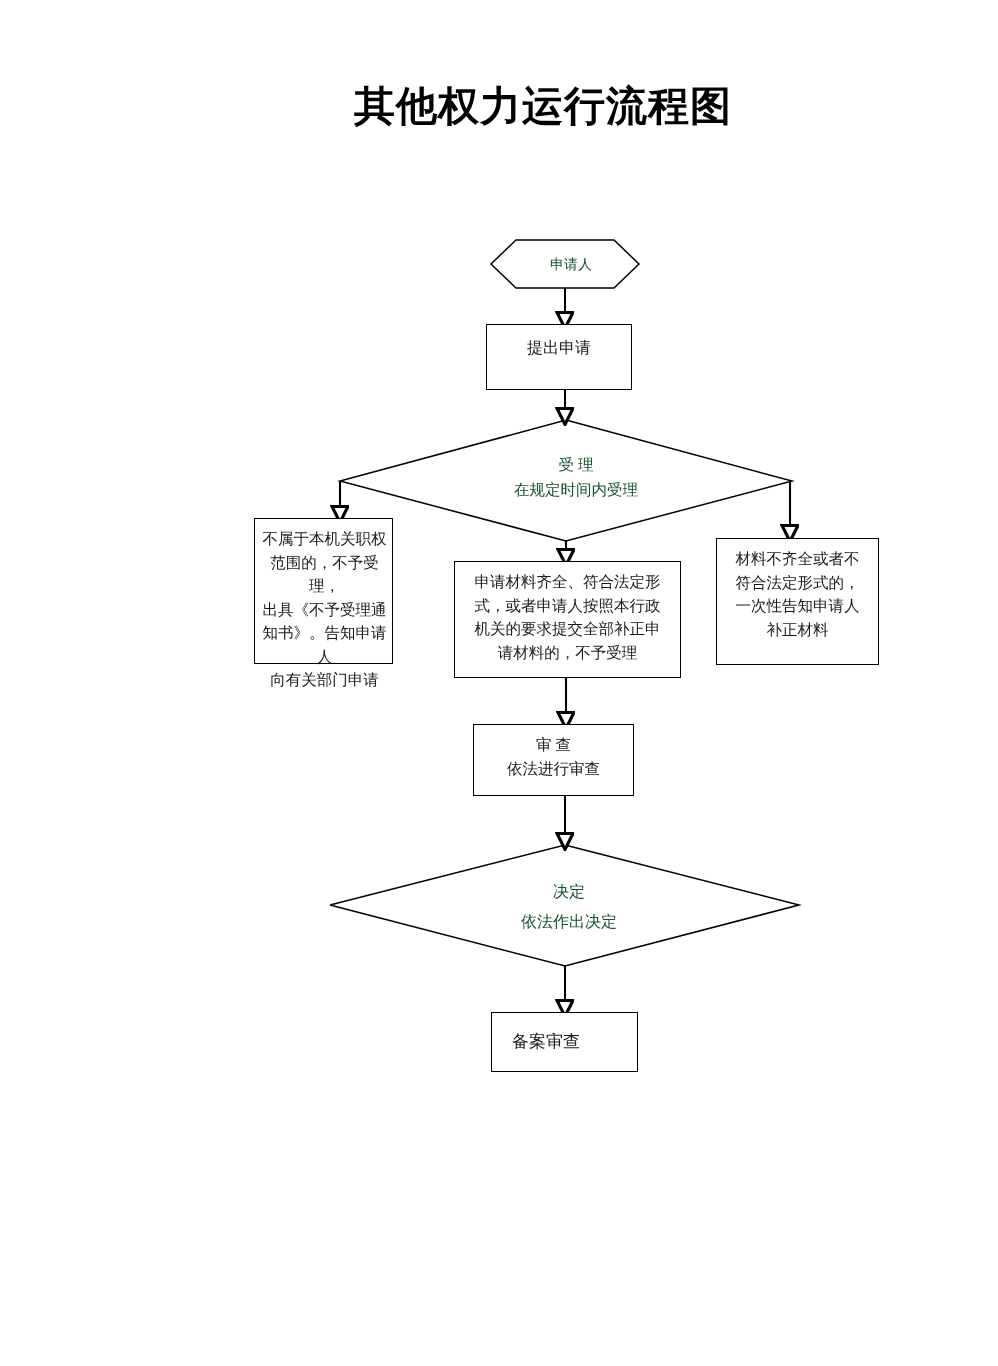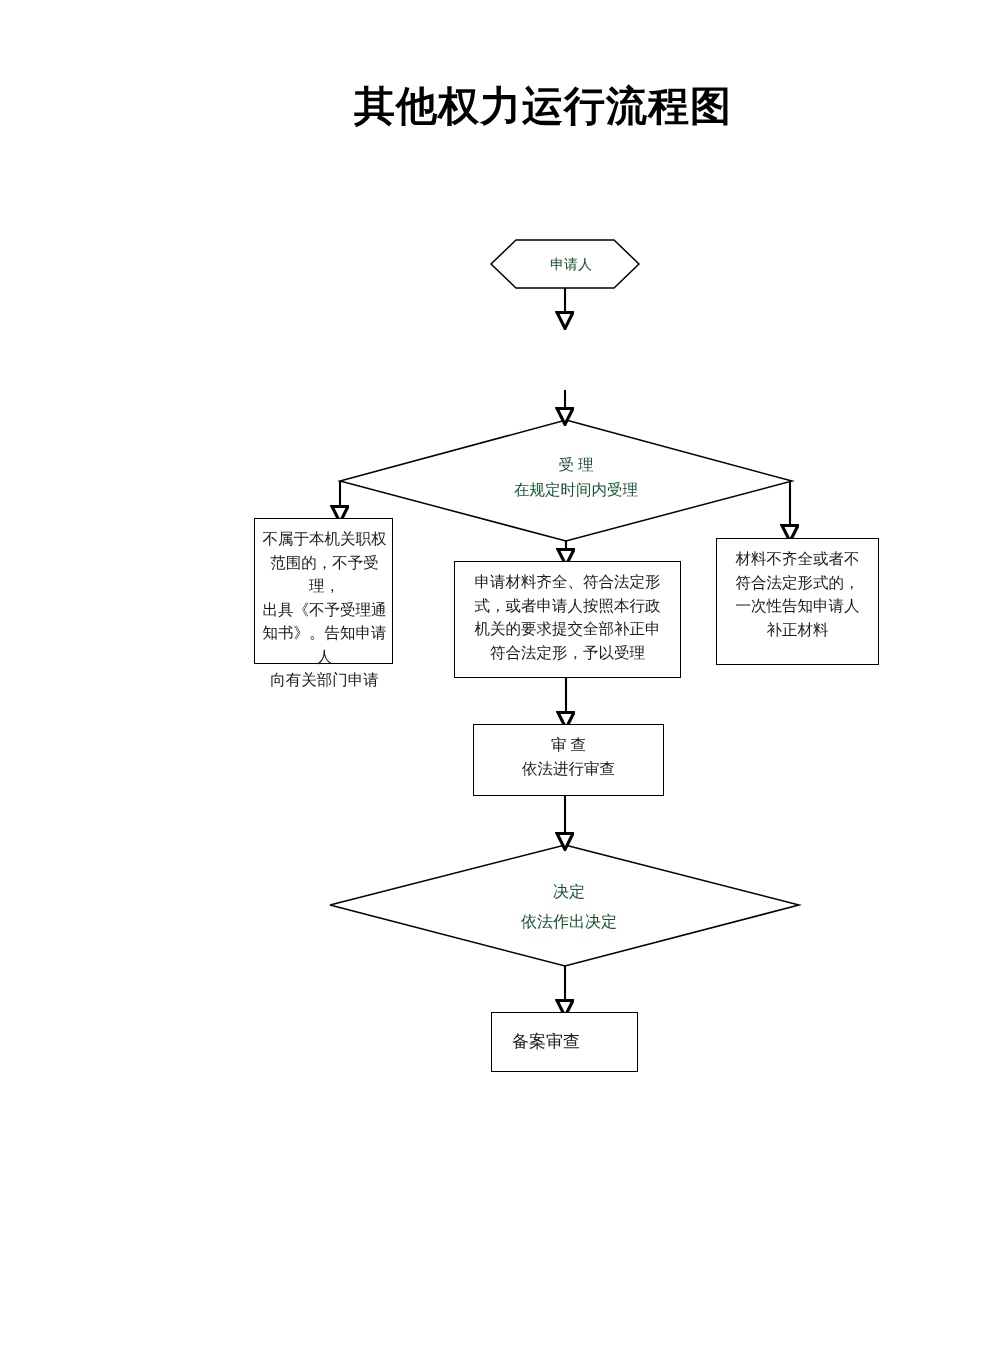--- a/index.html
+++ b/index.html
@@ -146,44 +146,47 @@
   </svg>
 
   <div class="poly-label lbl-applicant" style="left:447px; top:255px; width:160px;">申请人</div>
 
   <div class="poly-label lbl-decide" style="left:400px; top:877px; width:250px;">决定
 依法作出决定</div>
 
   <div class="poly-label lbl-accept" style="left:402px; top:452px; width:260px;">受 理
 在规定时间内受理</div>
 
+  <div class="node rect r-apply" style="left:442px; top:324px; width:146px; height:66px;">
+    <span class="txt">提出申请</span>
+  </div>
 
   <div class="node rect r-left" style="left:210px; top:518px; width:139px; height:146px;">
     <span class="txt">不属于本机关职权
 范围的，不予受理，
 出具《不予受理通
 知书》。告知申请人
 向有关部门申请</span>
   </div>
 
   <div class="node rect r-center" style="left:410px; top:561px; width:227px; height:117px;">
     <span class="txt">申请材料齐全、符合法定形
 式，或者申请人按照本行政
 机关的要求提交全部补正申
-符合法定形，予以受理</span>
+请材料的，不予受理</span>
   </div>
 
   <div class="node rect r-right" style="left:672px; top:538px; width:163px; height:127px;">
     <span class="txt">材料不齐全或者不
 符合法定形式的，
 一次性告知申请人
 补正材料</span>
   </div>
 
-  <div class="node rect r-review" style="left:429px; top:724px; width:191px; height:72px;">
+  <div class="node rect r-review" style="left:429px; top:724px; width:161px; height:72px;">
     <span class="txt">审 查
 依法进行审查</span>
   </div>
 
   <div class="node rect r-filing" style="left:447px; top:1012px; width:147px; height:60px;">
     <span class="txt">备案审查</span>
   </div>
 
 </div>
 

